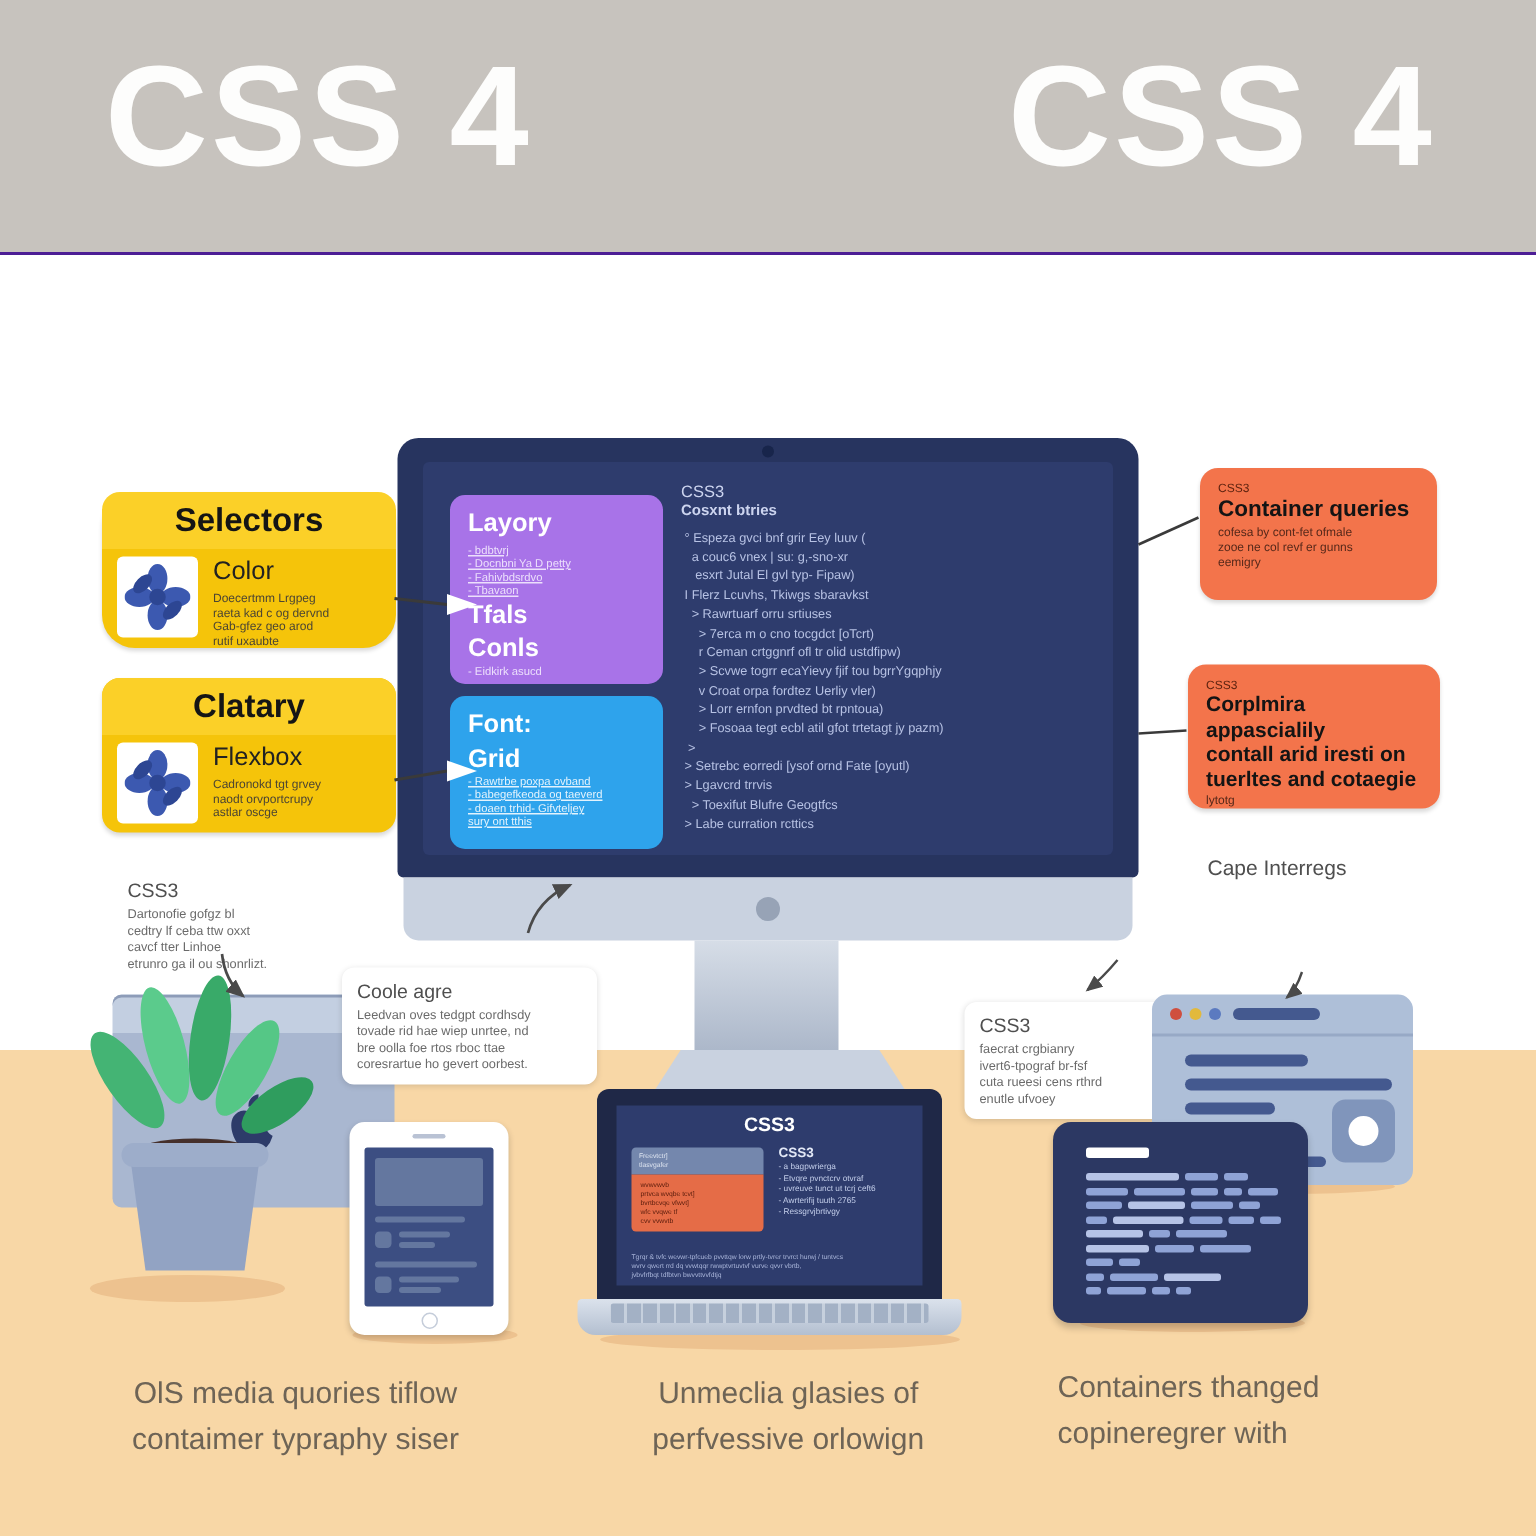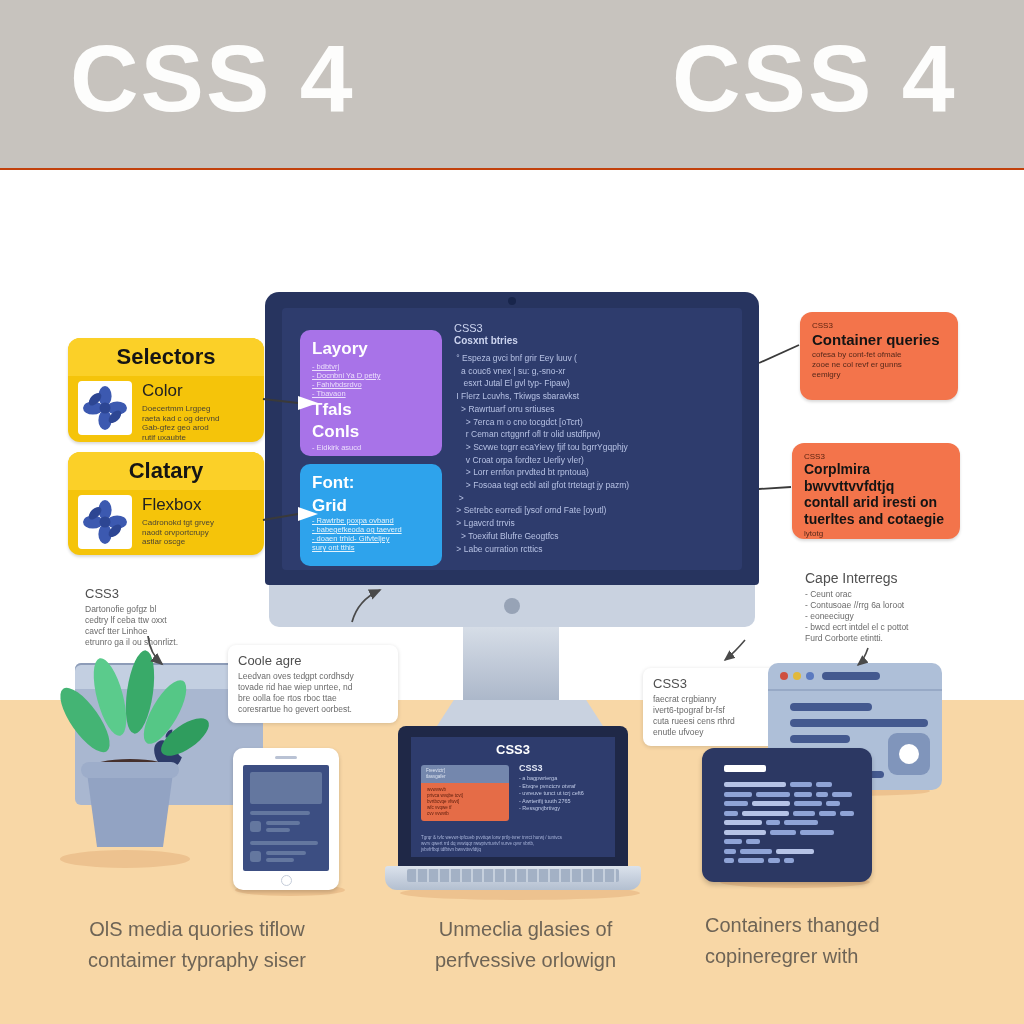--- a/index.html
+++ b/index.html
@@ -1,32 +1,32 @@
 <!DOCTYPE html>
 <html><head>
 <meta charset="utf-8">
 <style>
   html,body{margin:0;padding:0;}
   body{font-family:"Liberation Sans", sans-serif;}
   .canvas{position:relative;width:1024px;height:1024px;background:#ffffff;overflow:hidden;}
 
   
-  .banner{position:absolute;left:0;top:0;width:1024px;height:168px;background:#c7c3be;border-bottom:2px solid #c2410c;}
+  .banner{position:absolute;left:0;top:0;width:1024px;height:168px;background:#c7c3be;border-bottom:2px solid #4c1d95;}
   .banner-title{position:absolute;top:24px;font-size:95px;font-weight:bold;color:#fdfdfc;letter-spacing:2px;}
   .banner-title.left{left:70px;}
   .banner-title.right{left:672px;}
 
   
   .peach{position:absolute;left:0;top:700px;width:1024px;height:324px;background:#f8d7a6;}
 
   .shadow{position:absolute;background:#edc28f;border-radius:50%;}
 
   
   .ycard{position:absolute;width:196px;background:#f5c40a;border-radius:12px;box-shadow:0 2px 3px rgba(0,0,0,.15);}
-  .ycard1{left:68px;top:338px;height:104px;}
+  .ycard1{left:68px;top:328px;height:104px;border-radius:22px;}
   .ycard2{left:68px;top:452px;height:103px;}
   .ycard-header{height:38px;background:#fbd028;border-radius:12px 12px 0 0;display:flex;align-items:center;justify-content:center;font-size:22px;font-weight:bold;color:#151515;}
   .ycard-body{display:flex;padding:5px 10px 0 10px;}
   .icon-box{width:54px;height:54px;background:#ffffff;border-radius:4px;margin-right:10px;display:flex;align-items:center;justify-content:center;flex:none;}
   .ycard-feature{font-size:17px;color:#222222;margin:0 0 3px 0;}
   .ycard-lines div{font-size:8px;color:#4c4533;line-height:9.5px;}
 
   
   .monitor{position:absolute;left:265px;top:292px;width:494px;height:336px;}
   .bezel{position:absolute;left:0;top:0;width:494px;height:293px;background:#27345f;border-radius:14px 14px 4px 4px;}
@@ -312,21 +312,21 @@
     <div class="ocard-lines">
         <div>cofesa by cont-fet ofmale</div>
         <div>zooe ne col revf er gunns</div>
         <div>eemigry</div>
       </div>
   </div>
 
   <div class="ocard ocard2">
     <div class="ocard-tag">CSS3</div>
     <div class="ocard-title-lines">
-        <div>Corplmira bwvvttvvfdtjq</div>
+        <div>Corplmira appascialily</div>
         <div>contall arid iresti on</div>
         <div>tuerltes and cotaegie</div>
       </div>
     <div class="ocard-foot">lytotg</div>
   </div>
 
   <div class="note note-left">
     <div class="note-title">CSS3</div>
     <div class="note-lines">
         <div>Dartonofie gofgz bl</div>
@@ -351,27 +351,20 @@
     <div class="note-lines">
         <div>faecrat crgbianry</div>
         <div>ivert6-tpograf br-fsf</div>
         <div>cuta rueesi cens rthrd</div>
         <div>enutle ufvoey</div>
       </div>
   </div>
 
   <div class="note note-cape">
     <div class="note-title">Cape Interregs</div>
-    <div class="note-lines">
-        <div>- Ceunt orac</div>
-        <div>- Contusoae //rrg 6a loroot</div>
-        <div>- eoneeciugy</div>
-        <div>- bwcd ecrt intdel el c pottot</div>
-        <div>  Furd Corborte etintti.</div>
-      </div>
   </div>
 
   <div class="laptop">
     <div class="laptop-screen">
       <div class="lscreen">
         <div class="l-title">CSS3</div>
         <div class="l-card">
           <div class="l-card-top">
               <div>Freevtctr]</div>
               <div>tlasvgafer</div>

